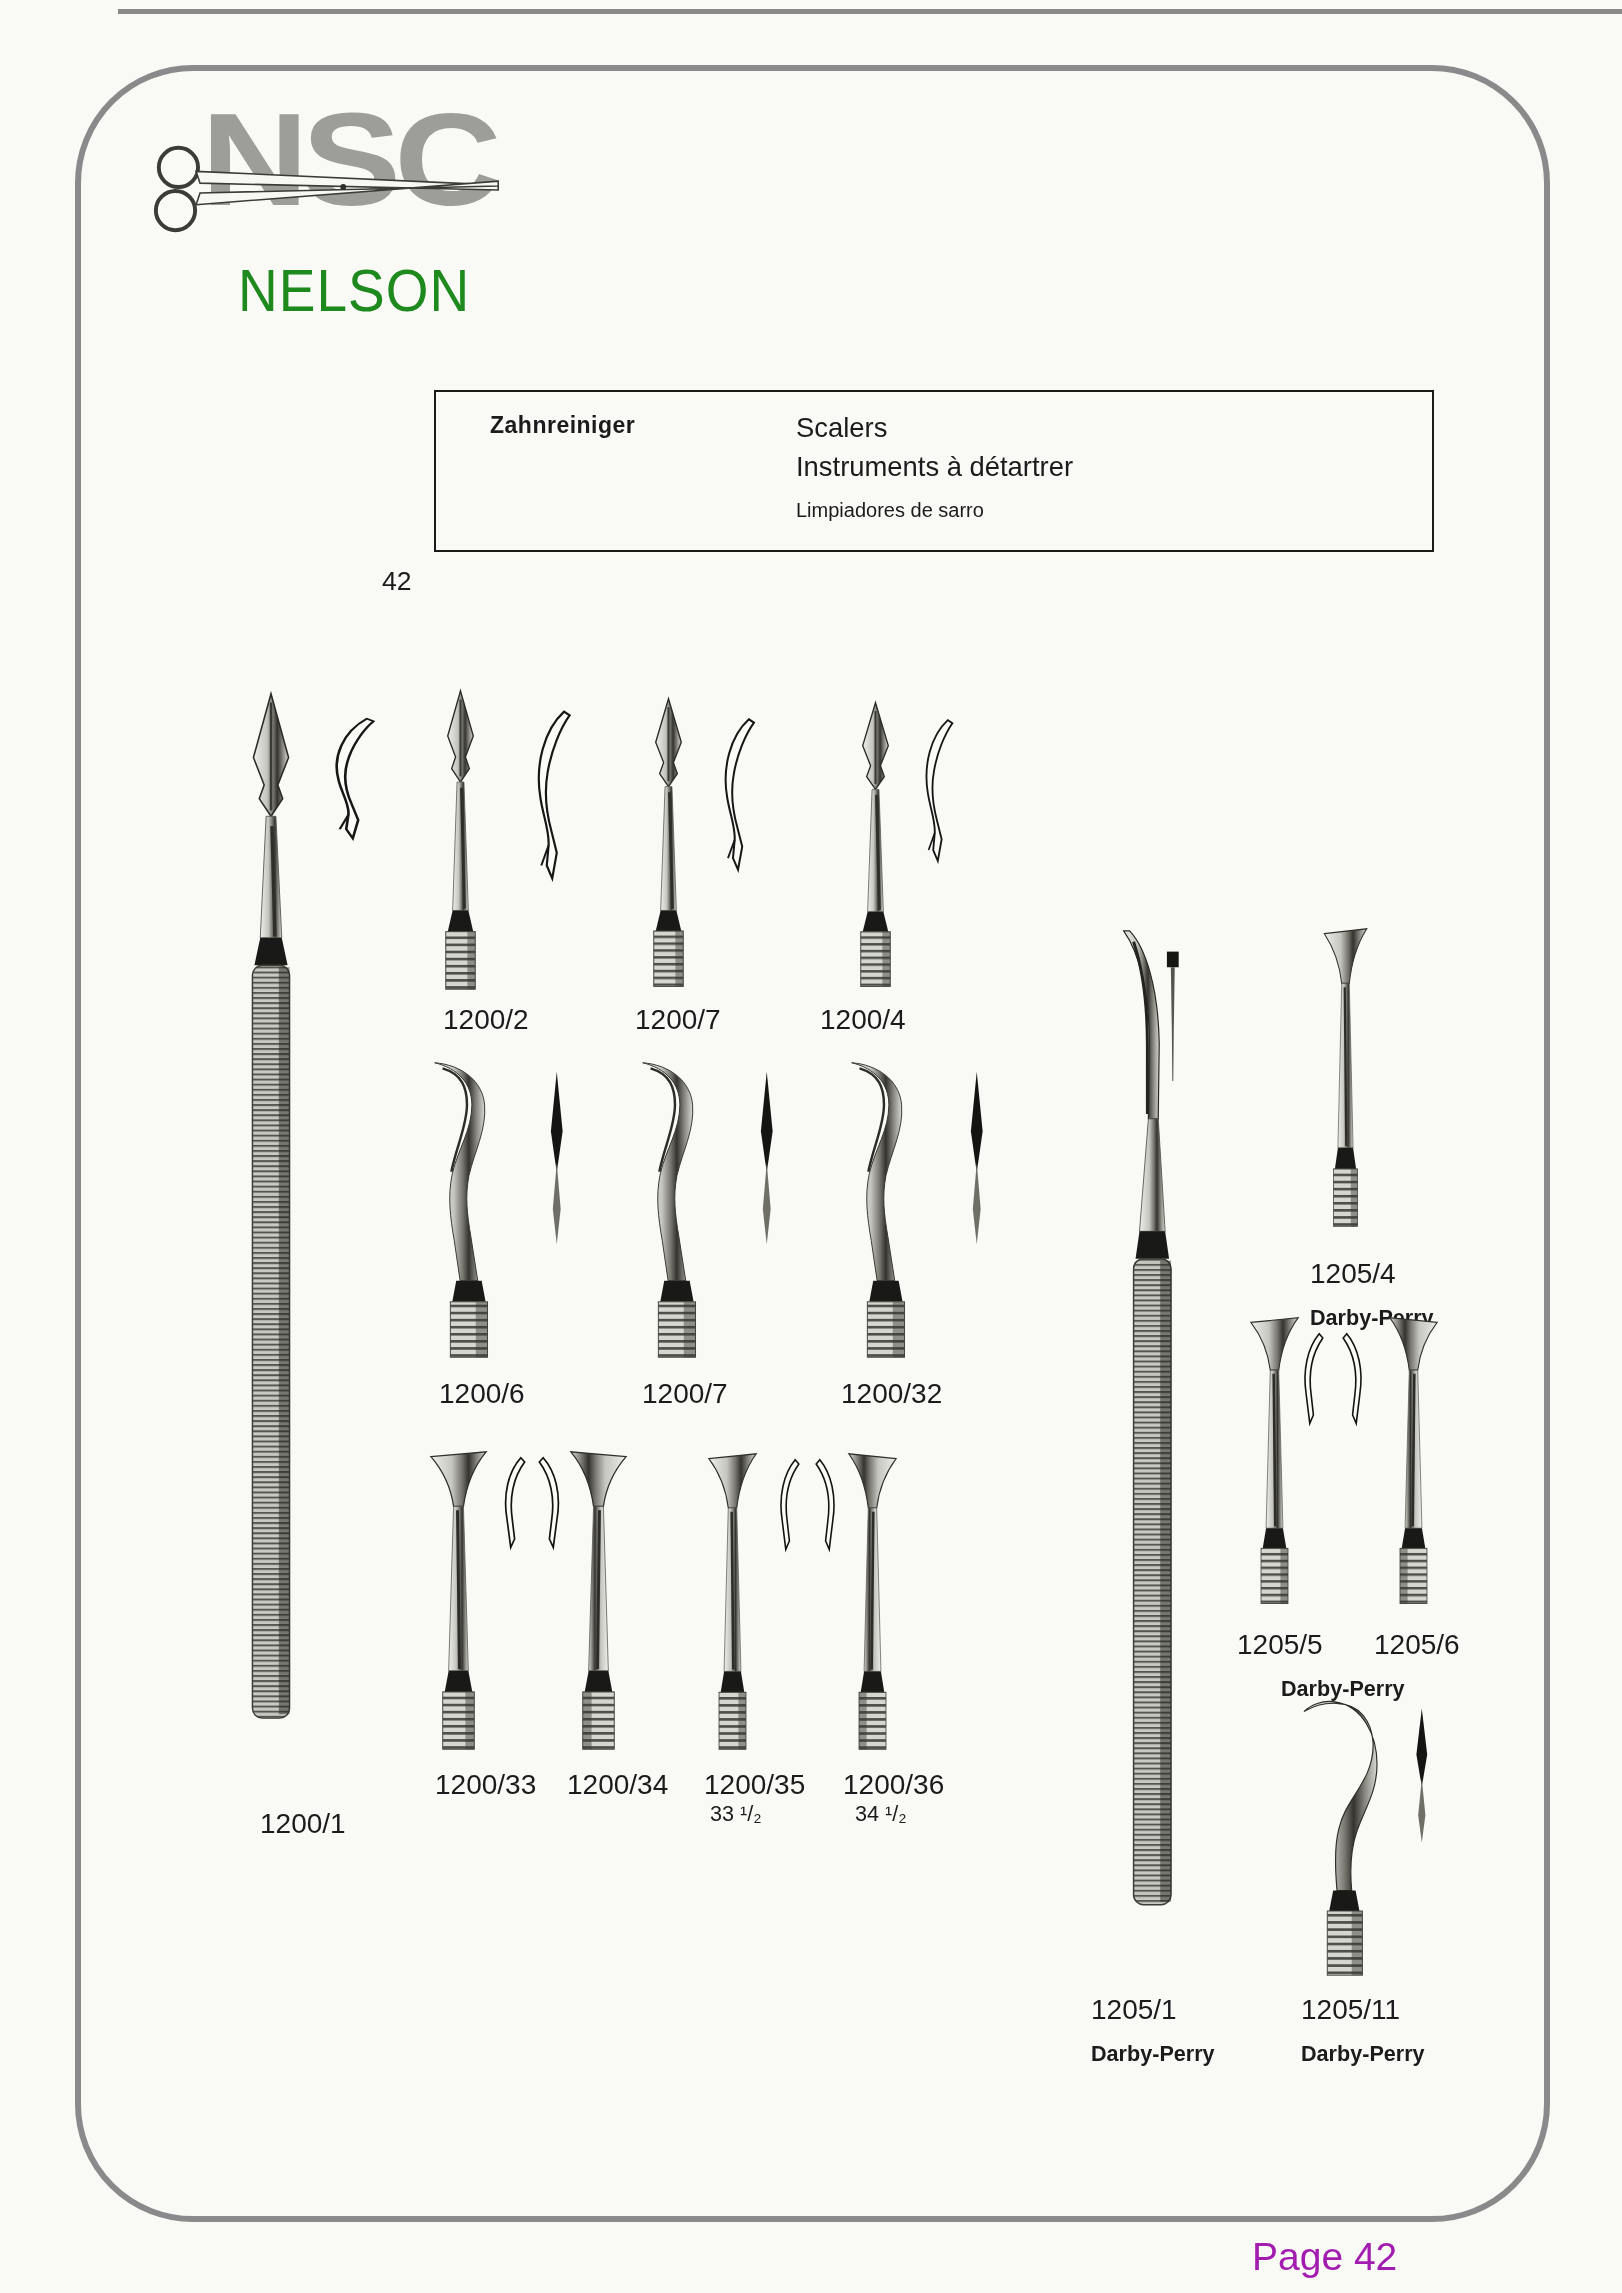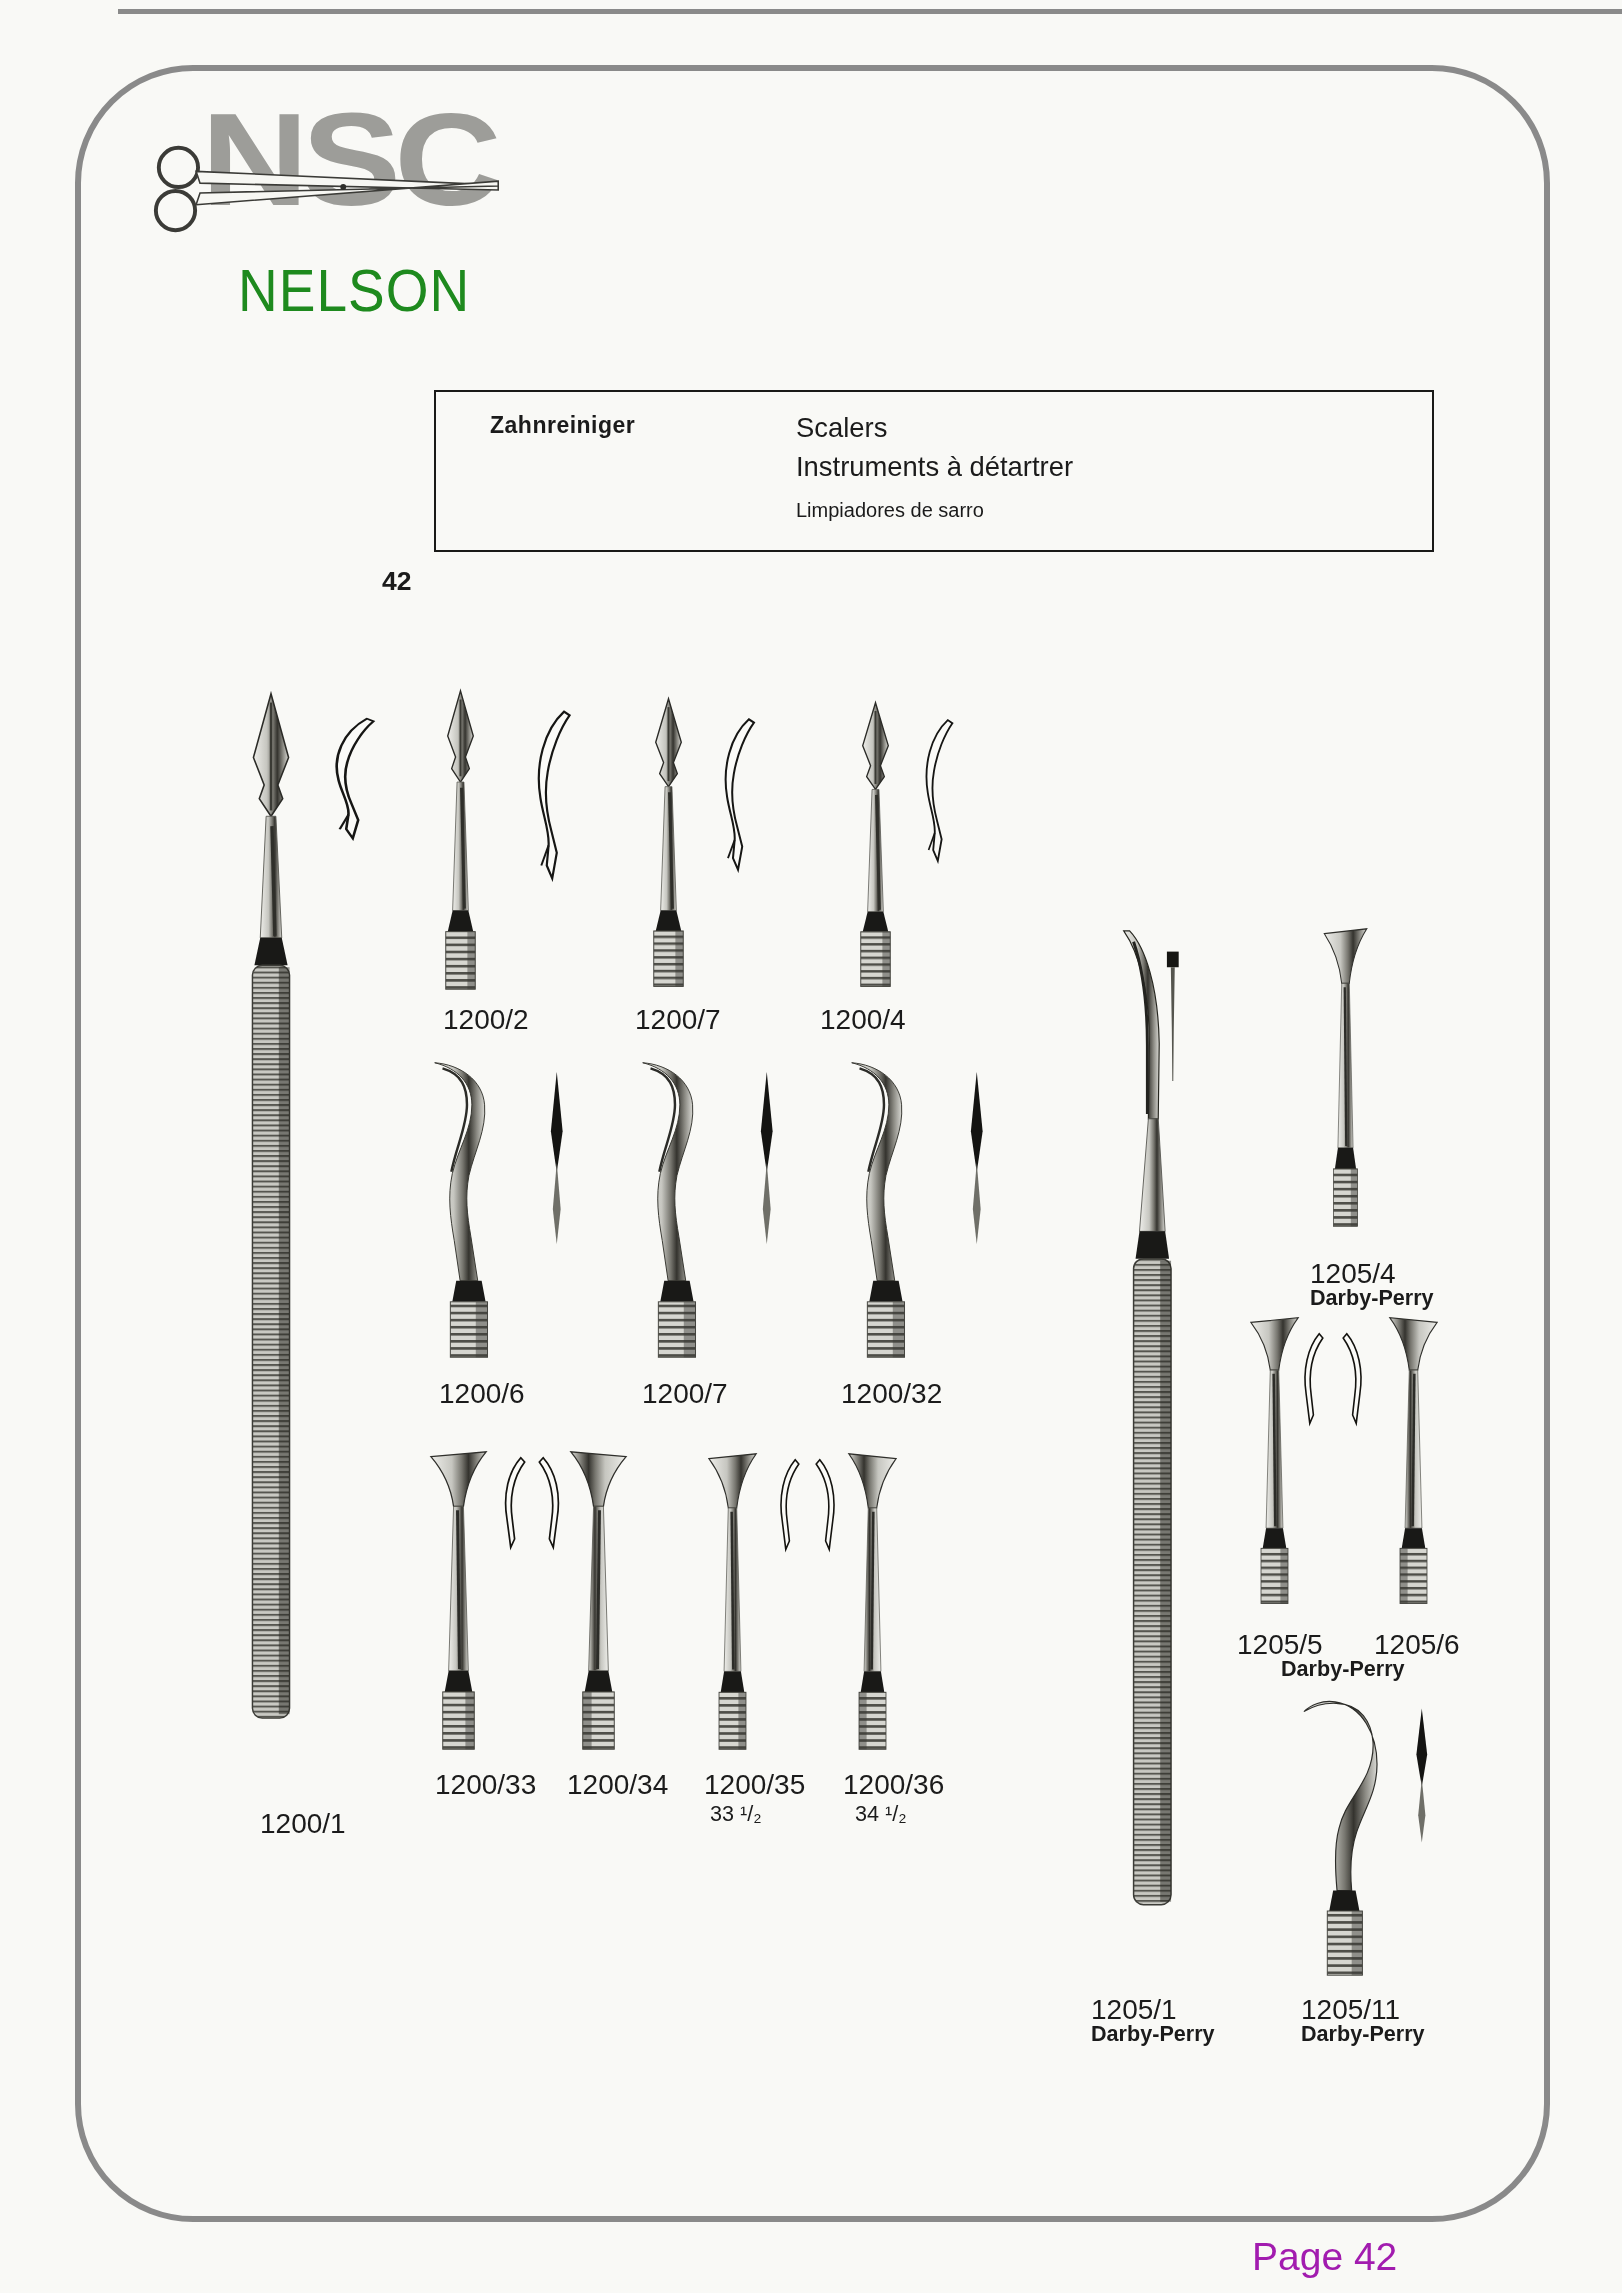--- a/index.html
+++ b/index.html
@@ -24,24 +24,24 @@
     letter-spacing:1px;line-height:1;transform:scaleY(1.08);transform-origin:top left;
   }
   .title-box{
     left:434px;top:390px;width:1000px;height:162px;
     border:2.9px solid #1a1a18;box-sizing:border-box;background:transparent;
   }
   .t-de{left:490px;top:412px;font-size:23px;font-weight:bold;letter-spacing:0.5px;}
   .t-en{left:796px;top:412px;font-size:27.4px;}
   .t-fr{left:796px;top:451px;font-size:27.4px;}
   .t-es{left:796px;top:499px;font-size:20px;}
-  .corner-num{left:382px;top:566px;font-size:26.5px;font-weight:bold;}
+  .corner-num{left:382px;top:566px;font-size:26.5px;font-weight:normal;}
   .plabel{position:absolute;font-size:28px;font-weight:normal;white-space:nowrap;}
   .psize{position:absolute;font-size:21.6px;font-weight:normal;white-space:nowrap;}
-  .pmaker{position:absolute;font-size:21.6px;font-weight:bold;white-space:nowrap;}
+  .pmaker{position:absolute;font-size:21.6px;font-weight:bold;white-space:nowrap;margin-top:20px;}
   .footer{left:1252px;top:2235px;font-size:39px;color:#a21caf;}
   svg.inst,svg.prof{position:absolute;}
   .mirror{transform:scaleX(-1);}
 </style>
 </head>
 <body>
 
 <svg width="0" height="0" style="position:absolute" aria-hidden="true">
   <defs>
     <linearGradient id="gm" x1="0" y1="0" x2="1" y2="0">

